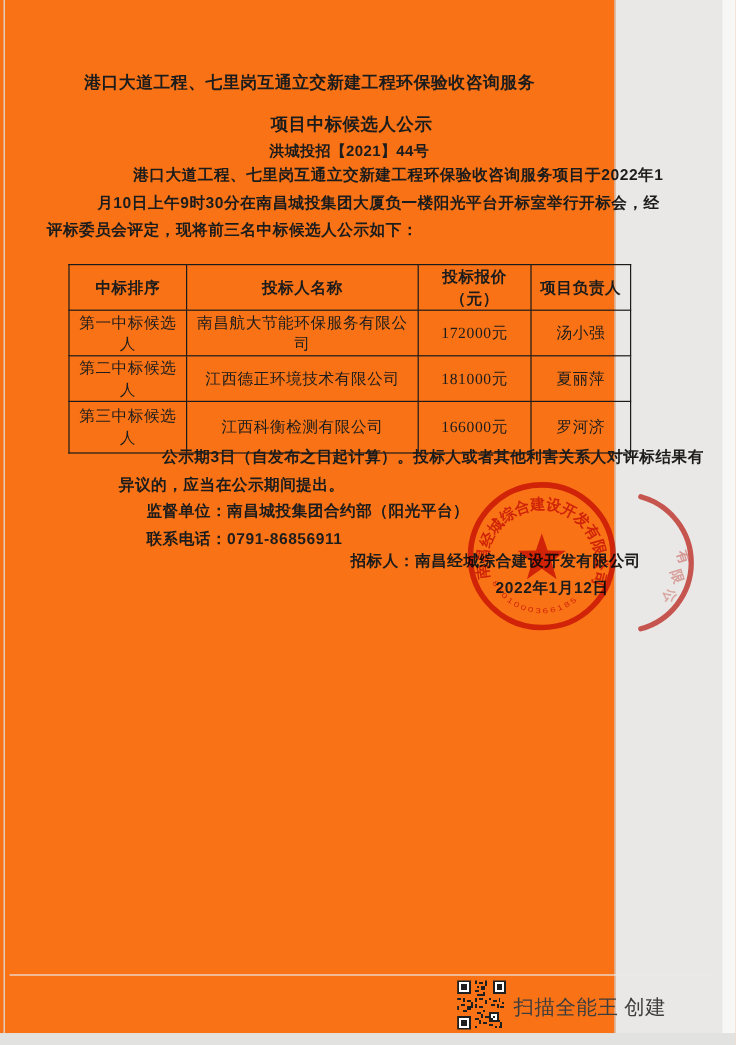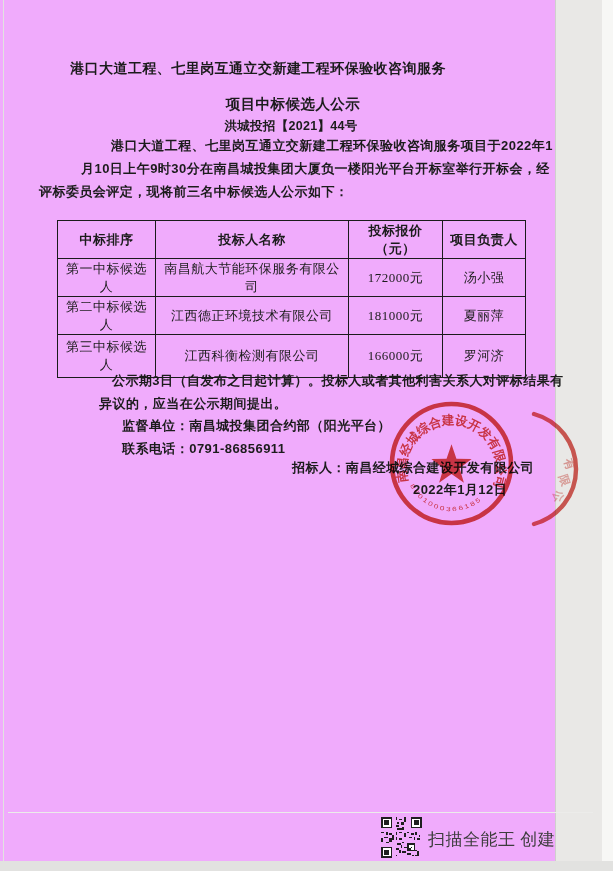--- a/index.html
+++ b/index.html
@@ -1,21 +1,21 @@
 <!DOCTYPE html>
 <html><head>
 <meta charset="utf-8">
 <style>
   * { margin:0; padding:0; box-sizing:border-box; }
   html,body { width:613px; height:871px; overflow:hidden; }
   body { background:#e9e8e6; font-family:"Liberation Sans","DejaVu Sans",sans-serif; color:#1c1c1c; position:relative; }
 
   .paper {
-    position:absolute; left:0; top:0; width:556px; height:861px;
-    background:#f0abfc; border-right:1px solid #cfcfcd;
+    position:absolute; left:0; top:0; width:513px; height:861px;
+    background:#f97316; border-right:1px solid #cfcfcd;
   }
   .paper-left-edge { position:absolute; left:3px; top:0; width:1px; height:861px; background:#e2e2e0; }
   .right-margin { position:absolute; left:602px; top:0; width:11px; height:861px; background:#f7f7f5; }
   .bottom-strip { position:absolute; left:0; top:861px; width:613px; height:10px; background:#e2e2e0; }
   .fold-line { position:absolute; left:8px; top:812px; width:585px; height:1px; background:#ececea; }
 
   .abs { position:absolute; white-space:nowrap; }
 
   .title { left:0; width:516px; text-align:center; font-weight:700; font-size:14px; letter-spacing:0.45px; line-height:18px; }
   .title1 { top:59px; }
@@ -34,21 +34,21 @@
     font-size:13px; letter-spacing:0.5px;
   }
   table.bid, table.bid th, table.bid td { border:1.6px solid #1b1b1b; }
   table.bid th, table.bid td { text-align:center; vertical-align:middle; padding:0 2px; overflow:hidden; }
   table.bid th { font-weight:700; height:38px; }
   table.bid tr.r1 td, table.bid tr.r2 td { height:38px; }
   table.bid tr.r3 td { height:43px; }
   .c1{width:98px;} .c2{width:193px;} .c3{width:94px;} .c4{width:83px;}
 
   .notice-line { font-weight:600; font-size:13px; letter-spacing:0.45px; line-height:16px; }
-  .nl0 { left:112px; top:373px; }
+  .nl0 { left:135px; top:373px; }
   .nl1 { left:99px;  top:396px; }
   .supervisor { left:122px; top:418px; }
   .phone      { left:122px; top:441px; }
   .tenderer   { left:292px; top:460px; }
   .dateline   { left:413px; top:482px; }
 
   .stamp-main { position:absolute; left:387px; top:399px; width:129px; height:129px; mix-blend-mode:multiply; opacity:0.88; }
   .stamp-partial { position:absolute; left:528px; top:406px; width:68px; height:126px; mix-blend-mode:multiply; opacity:0.8; }
   .stamp-main text, .stamp-partial text { font-family:"Liberation Sans","DejaVu Sans",sans-serif; }
 

